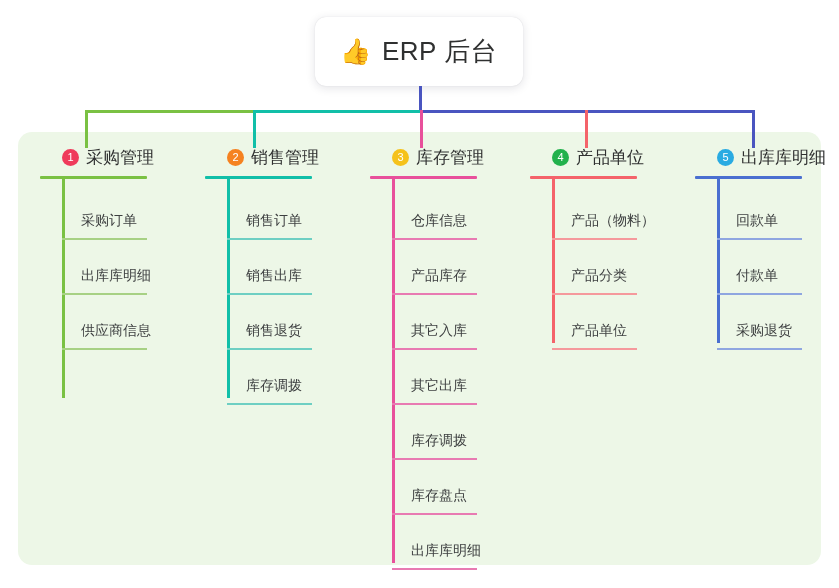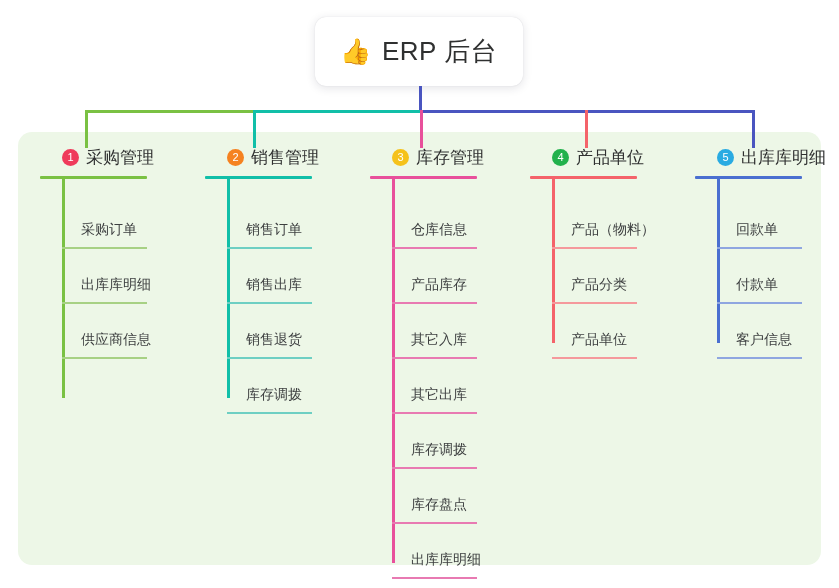--- a/index.html
+++ b/index.html
@@ -94,21 +94,21 @@
     height: 3px;
     width: 107px;
     margin-top: 7px;
     border-radius: 1px;
   }
 
   
   .leaves {
     position: relative;
     margin-left: 22px;
-    padding-top: 16px;
+    padding-top: 7px;
   }
   .trunk {
     position: absolute;
     left: 0;
     top: 0;
     width: 3px;
   }
   .leaf {
     position: relative;
     height: 55px;
@@ -272,20 +272,20 @@
           <div class="trunk" style="background: rgb(74, 111, 208); height: 164px;"></div>
           <div class="leaf">
             <div class="leaf-label">回款单</div>
             <div class="leaf-underline" style="background: rgb(143, 166, 224);"></div>
           </div>
           <div class="leaf">
             <div class="leaf-label">付款单</div>
             <div class="leaf-underline" style="background: rgb(143, 166, 224);"></div>
           </div>
           <div class="leaf">
-            <div class="leaf-label">客户信息</div>
+            <div class="leaf-label">采购退货</div>
             <div class="leaf-underline" style="background: rgb(143, 166, 224);"></div>
           </div>
         </div>
       </div>
     </div>
 
 </div>
 
 </body></html>

